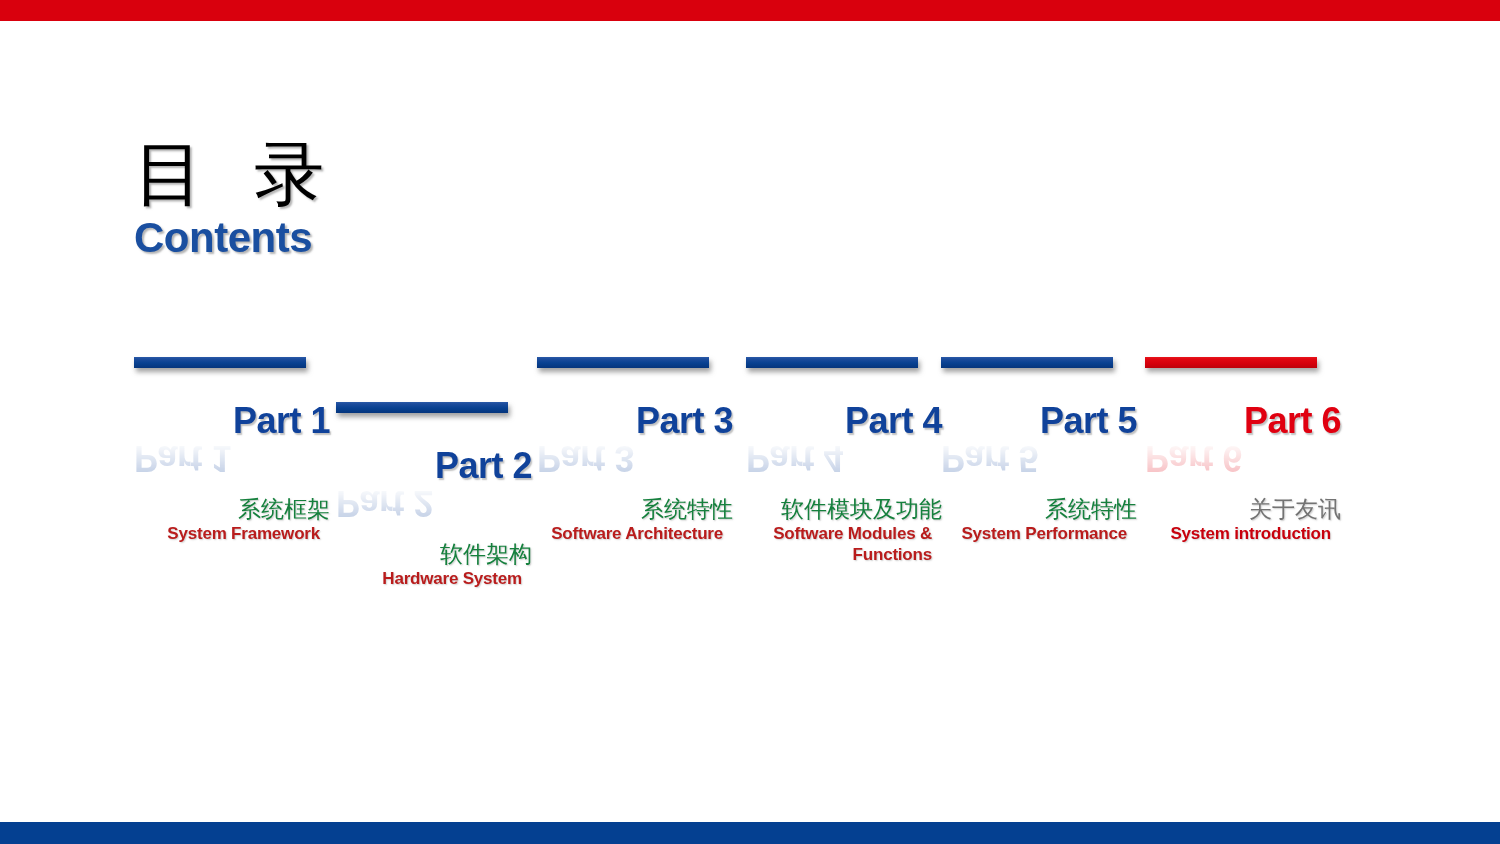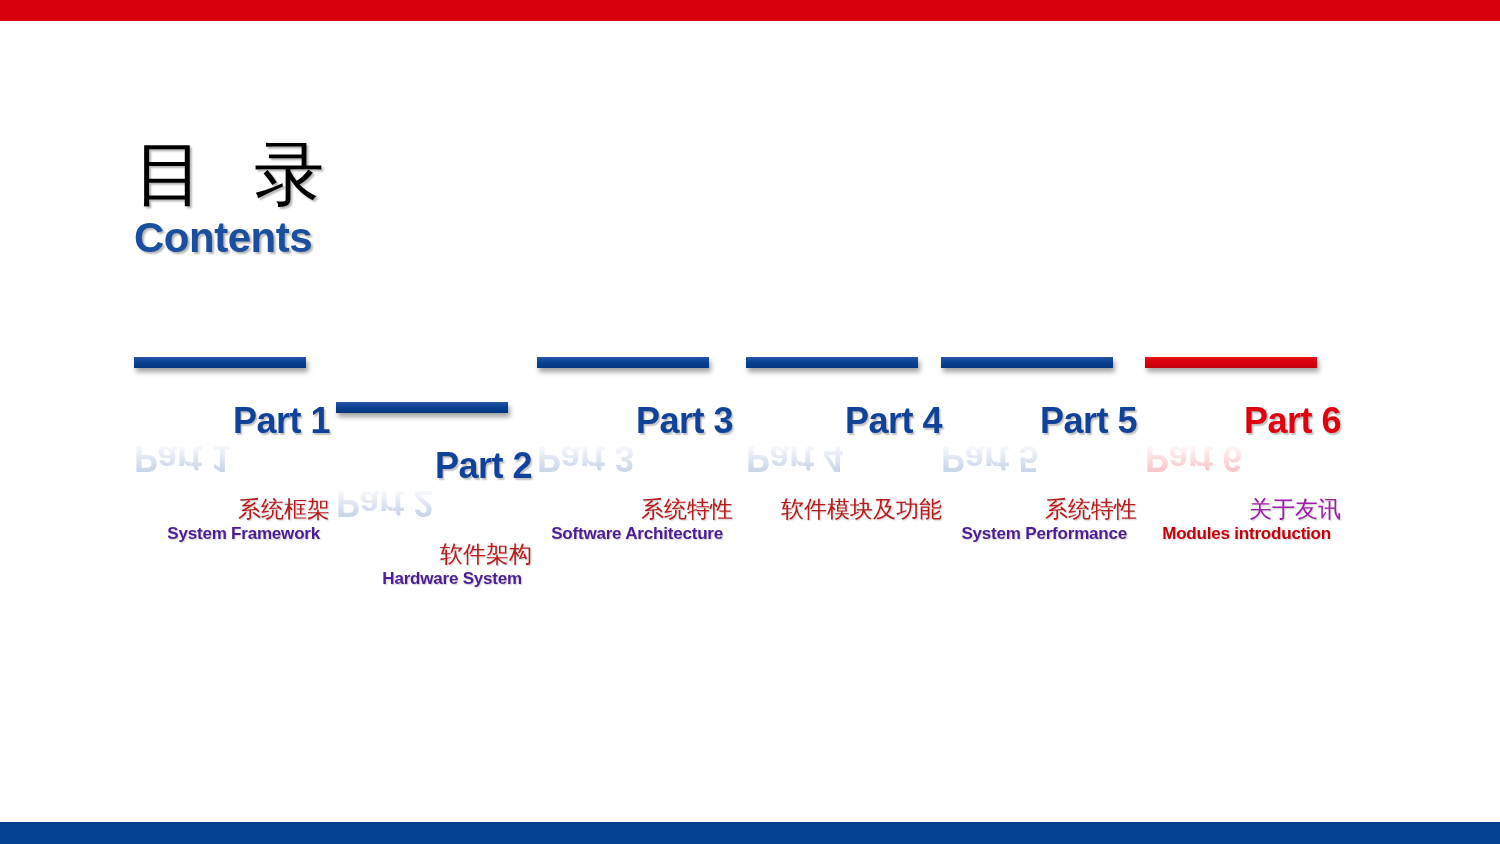--- a/index.html
+++ b/index.html
@@ -142,35 +142,35 @@
   }
 
   .part-desc {
     margin-top: 8px;
   }
   .part-desc-cn {
     font-family: "DejaVu Sans", "Liberation Sans", sans-serif;
     font-size: 23px;
     line-height: 27px;
     font-weight: 400;
-    color: #b91c1c;
+    color: #15803d;
     white-space: nowrap;
     text-shadow: 1px 1px 1.5px rgba(150,150,150,0.5);
   }
   .part-desc-en {
     font-family: "Liberation Sans", "DejaVu Sans", sans-serif;
     font-size: 17px;
     line-height: 21px;
     font-weight: bold;
-    color: #4c1d95;
+    color: #b91c1c;
     letter-spacing: -0.2px;
     max-width: 186px;
     text-shadow: 1px 1px 1.5px rgba(150,150,150,0.45);
   }
-  .part.accent .part-desc-cn { color: #a21caf; }
+  .part.accent .part-desc-cn { color: #737373; }
   .part.accent .part-desc-en { color: #c8000c; }
 </style>
 </head>
 <body>
 
 <div class="slide">
 
   <div class="top-bar"></div>
 
   <div class="heading">
@@ -217,20 +217,21 @@
     </div>
 
     <div class="part part-3">
       <div class="part-bar"></div>
       <div class="part-title-wrap">
         <div class="part-title">Part 4</div>
         <div class="part-title-reflection">Part 4</div>
       </div>
       <div class="part-desc">
         <div class="part-desc-cn">软件模块及功能</div>
+        <div class="part-desc-en">Software Modules &amp; Functions</div>
       </div>
     </div>
 
     <div class="part part-4">
       <div class="part-bar"></div>
       <div class="part-title-wrap">
         <div class="part-title">Part 5</div>
         <div class="part-title-reflection">Part 5</div>
       </div>
       <div class="part-desc">
@@ -240,21 +241,21 @@
     </div>
 
     <div class="part part-5 accent">
       <div class="part-bar"></div>
       <div class="part-title-wrap">
         <div class="part-title">Part 6</div>
         <div class="part-title-reflection">Part 6</div>
       </div>
       <div class="part-desc">
         <div class="part-desc-cn">关于友讯</div>
-        <div class="part-desc-en">Modules introduction</div>
+        <div class="part-desc-en">System introduction</div>
       </div>
     </div>
 
   </div>
 
   <div class="bottom-bar"></div>
 
 </div>
 
 </body></html>

